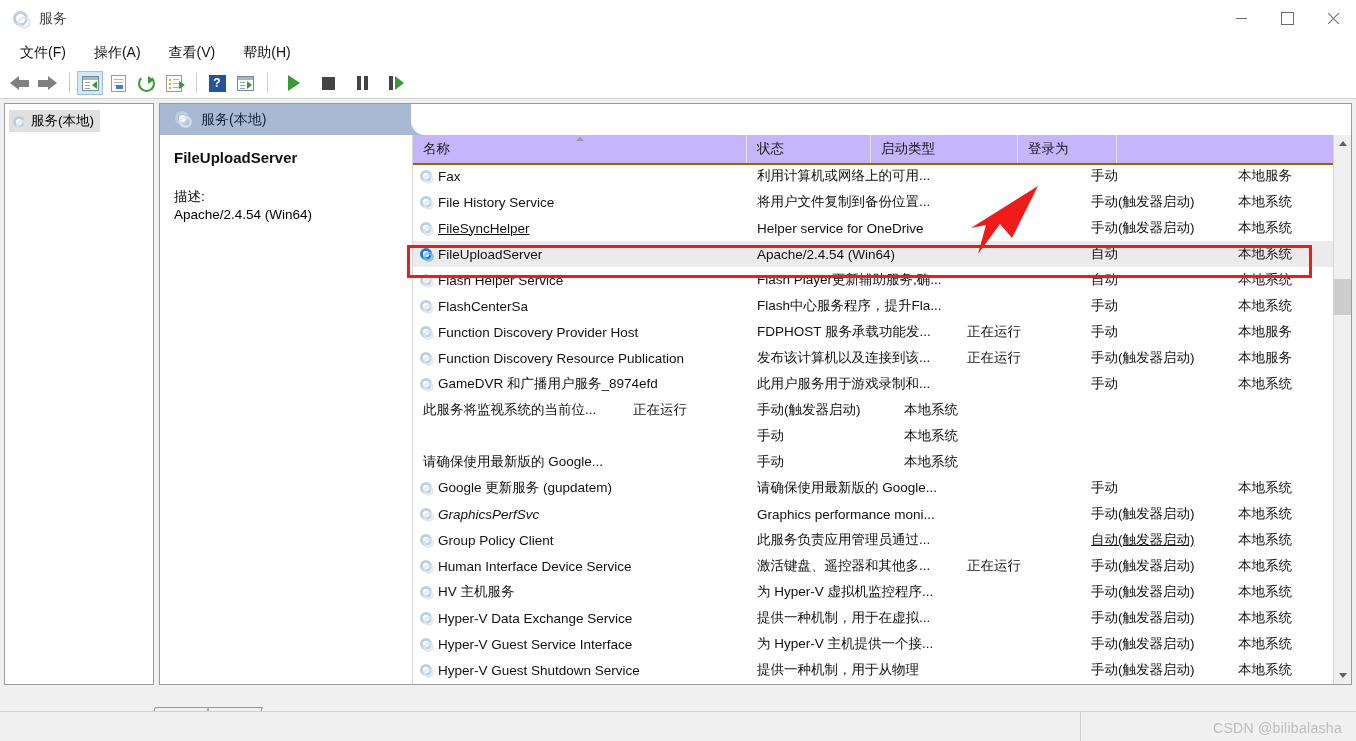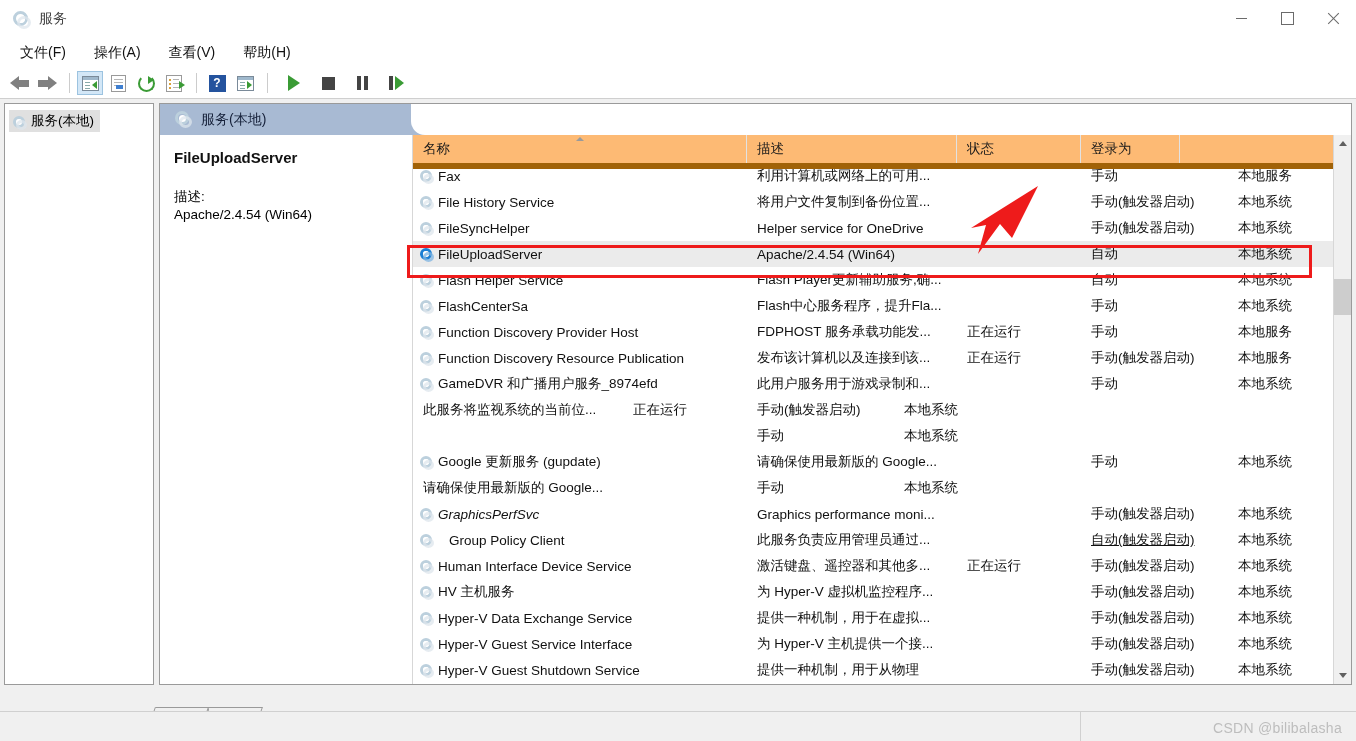--- a/index.html
+++ b/index.html
@@ -135,21 +135,21 @@
   .det-title{font-size:15px;font-weight:bold;color:#111;margin-bottom:22px;}
   .det-action{font-size:13.5px;margin-bottom:38px;}
   .det-action a{color:#0066cc;text-decoration:underline;cursor:pointer;}
   .det-desc-label{font-size:13.5px;}
   .det-desc-val{font-size:13.5px;margin-top:1px;}
 
   
   .listwrap{flex:1;position:relative;border-left:1px solid #d7d7d7;overflow:hidden;}
 
   .listhead{
-    height:28px;background:#fdba74;border-bottom:6px solid #a16207;
+    height:28px;background:#c4b5fd;border-bottom:2px solid #a16207;
     display:flex;align-items:flex-end;position:relative;
   }
   .hcell{
     font-size:13.5px;color:#1a1a1a;padding-left:10px;box-sizing:border-box;
     height:28px;line-height:28px;border-right:1px solid #e2e2e2;position:relative;
     cursor:default;overflow:hidden;white-space:nowrap;
   }
   .sortmark{position:absolute;left:50%;top:2px;margin-left:-4px;
             border-left:4px solid transparent;border-right:4px solid transparent;border-bottom:4px solid #9a9a9a;}
 
@@ -341,22 +341,22 @@
         <div class="details">
           <div class="det-title">FileUploadServer</div>
           <div class="det-desc-label">描述:</div>
           <div class="det-desc-val">Apache/2.4.54 (Win64)</div>
         </div>
 
         <div class="listwrap">
 
           <div class="listhead" id="listhead">
               <div class="hcell" style="width: 334px;"><span>名称</span><span class="sortmark"></span></div>
-              <div class="hcell" style="width: 210px;"><span>描述</span></div>
               <div class="hcell" style="width: 124px;"><span>状态</span></div>
+              <div class="hcell" style="width: 147px;"><span>启动类型</span></div>
               <div class="hcell" style="width: 99px;"><span>登录为</span></div>
             </div>
           <div class="rows" id="rows">
               <div class="row">
                 <div class="cell name" style="width: 334px;">
                   <span class="gear lt">
                     <span class="g1"></span>
                     <span class="g2"></span>
                     <span class="sh"></span>
                   </span>
@@ -375,21 +375,21 @@
                     <span class="sh"></span>
                   </span>
                   <span class="nm">File History Service</span>
                 </div>
                 <div class="cell" style="width: 210px;">将用户文件复制到备份位置...</div>
                 <div class="cell" style="width: 124px;"></div>
                 <div class="cell" style="width: 147px;">手动(触发器启动)</div>
                 <div class="cell" style="width: 99px;">本地系统</div>
               </div>
               <div class="row">
-                <div class="cell name" style="width: 334px;">
+                <div class="cell name" style="width: 334px; text-decoration: underline;">
                   <span class="gear lt">
                     <span class="g1"></span>
                     <span class="g2"></span>
                     <span class="sh"></span>
                   </span>
                   <span class="nm">FileSyncHelper</span>
                 </div>
                 <div class="cell" style="width: 210px;">Helper service for OneDrive</div>
                 <div class="cell" style="width: 124px;"></div>
                 <div class="cell" style="width: 147px;">手动(触发器启动)</div>
@@ -485,55 +485,55 @@
                 <div class="cell" style="width: 147px;">手动(触发器启动)</div>
                 <div class="cell" style="width: 99px;">本地系统</div>
               </div>
               <div class="row">
                 <div class="cell" style="width: 210px;"></div>
                 <div class="cell" style="width: 124px;"></div>
                 <div class="cell" style="width: 147px;">手动</div>
                 <div class="cell" style="width: 99px;">本地系统</div>
               </div>
               <div class="row">
-                <div class="cell name" style="width: 334px;">
-                  <span class="gear lt">
-                    <span class="g1"></span>
-                    <span class="g2"></span>
-                    <span class="sh"></span>
-                  </span>
-                  <span class="nm">Google 更新服务 (gupdate)</span>
-                </div>
                 <div class="cell" style="width: 210px;">请确保使用最新版的 Google...</div>
                 <div class="cell" style="width: 124px;"></div>
                 <div class="cell" style="width: 147px;">手动</div>
                 <div class="cell" style="width: 99px;">本地系统</div>
               </div>
               <div class="row">
+                <div class="cell name" style="width: 334px;">
+                  <span class="gear lt">
+                    <span class="g1"></span>
+                    <span class="g2"></span>
+                    <span class="sh"></span>
+                  </span>
+                  <span class="nm">Google 更新服务 (gupdatem)</span>
+                </div>
                 <div class="cell" style="width: 210px;">请确保使用最新版的 Google...</div>
                 <div class="cell" style="width: 124px;"></div>
                 <div class="cell" style="width: 147px;">手动</div>
                 <div class="cell" style="width: 99px;">本地系统</div>
               </div>
               <div class="row">
                 <div class="cell name" style="width: 334px; font-style: italic;">
                   <span class="gear lt">
                     <span class="g1"></span>
                     <span class="g2"></span>
                     <span class="sh"></span>
                   </span>
                   <span class="nm">GraphicsPerfSvc</span>
                 </div>
                 <div class="cell" style="width: 210px;">Graphics performance moni...</div>
                 <div class="cell" style="width: 124px;"></div>
                 <div class="cell" style="width: 147px;">手动(触发器启动)</div>
                 <div class="cell" style="width: 99px;">本地系统</div>
               </div>
               <div class="row">
-                <div class="cell name" style="width: 334px; gap: 11px;">
+                <div class="cell name" style="width: 334px;">
                   <span class="gear lt">
                     <span class="g1"></span>
                     <span class="g2"></span>
                     <span class="sh"></span>
                   </span>
                   <span class="nm">Group Policy Client</span>
                 </div>
                 <div class="cell" style="width: 210px;">此服务负责应用管理员通过...</div>
                 <div class="cell" style="width: 124px;"></div>
                 <div class="cell" style="width: 147px; text-decoration: underline;">自动(触发器启动)</div>

